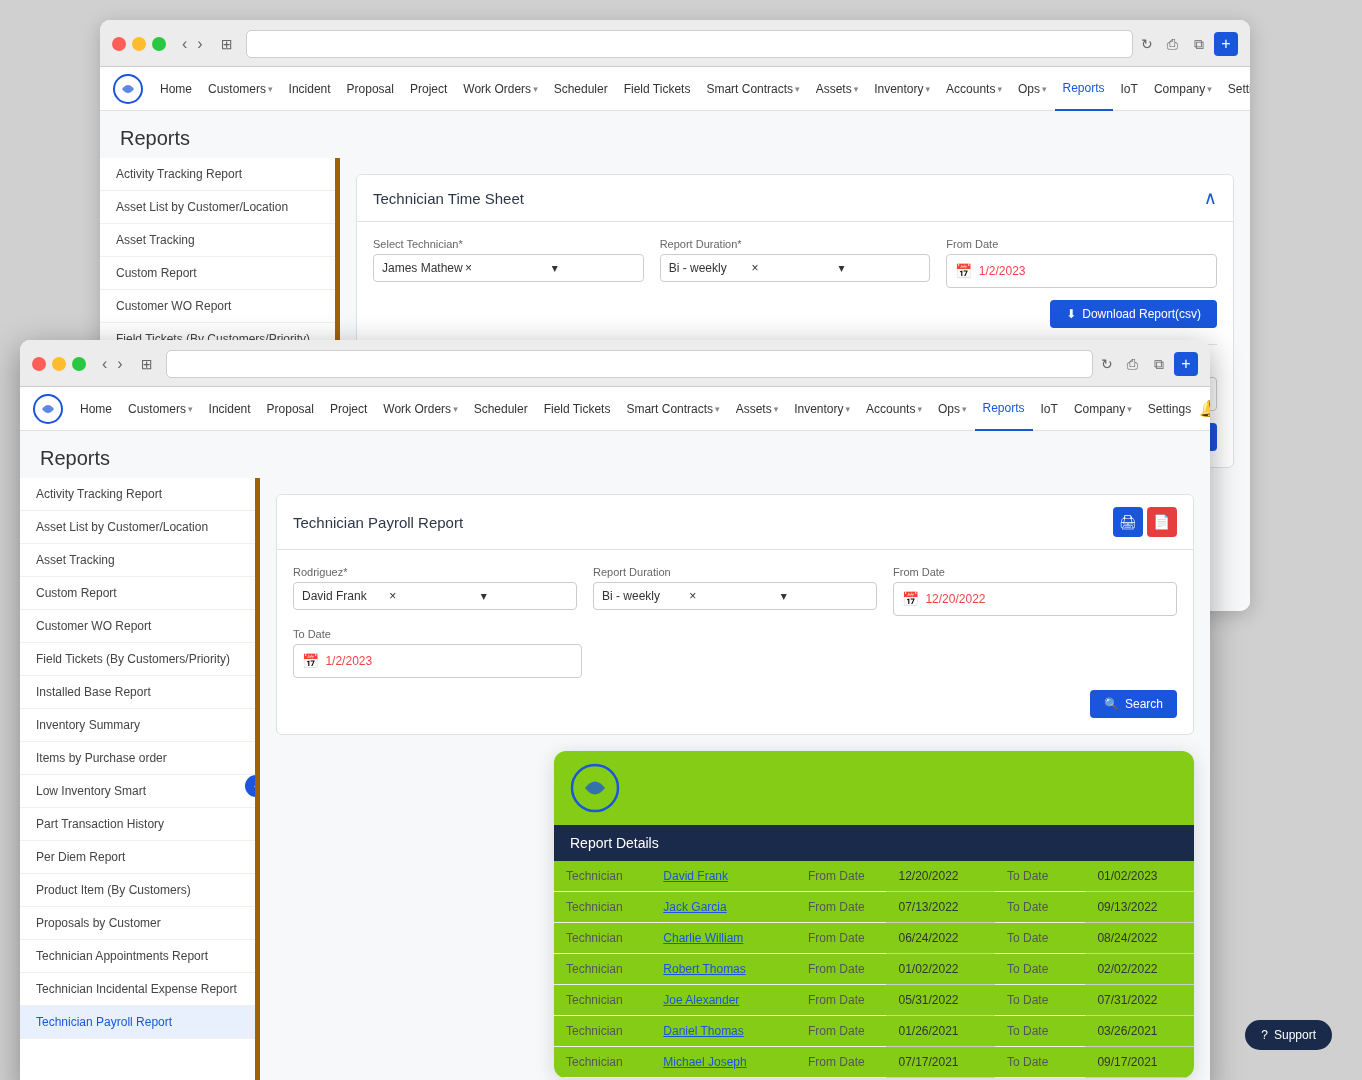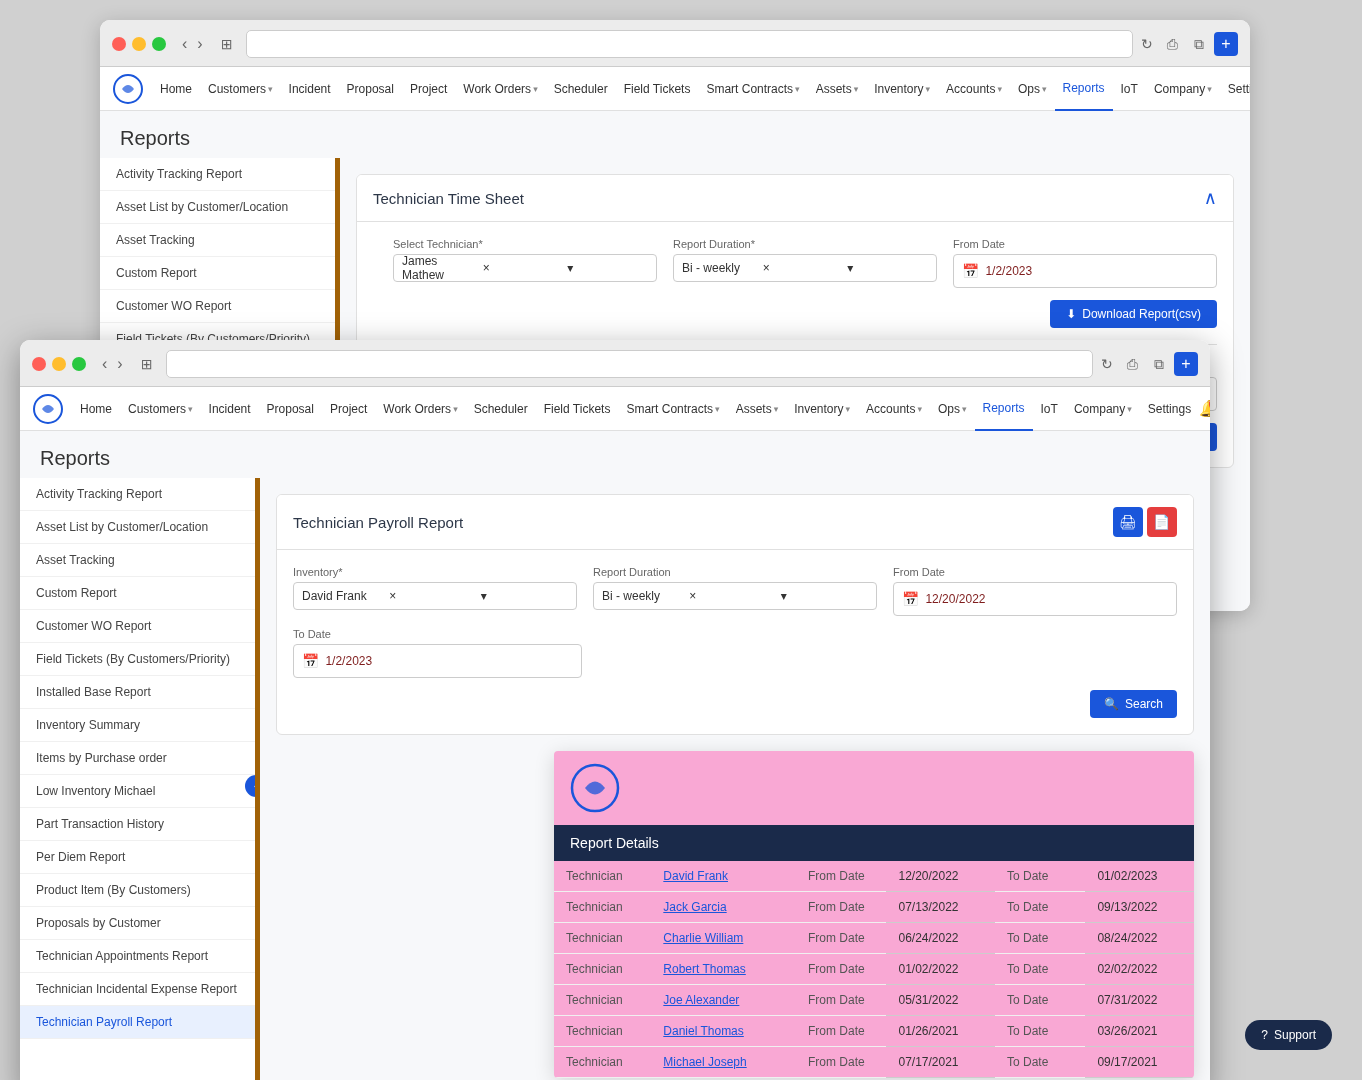--- a/index.html
+++ b/index.html
@@ -187,21 +187,20 @@
       color: #2d3748;
     }
 
     .report-card-body { padding: 16px; }
 
     .form-row {
       display: grid;
       grid-template-columns: 1fr 1fr 1fr;
       gap: 16px;
       margin-bottom: 12px;
-      margin-left: 20px;
     }
 
     .form-group label {
       display: block;
       font-size: 11px;
       color: #666;
       margin-bottom: 4px;
       font-weight: 500;
     }
 
@@ -239,21 +238,21 @@
       align-items: center;
       border: 1px solid #ccc;
       border-radius: 4px;
       background: #fff;
       height: 34px;
       padding: 0 8px;
       gap: 6px;
     }
 
     .date-wrapper .cal-icon { color: #1a56db; font-size: 14px; }
-    .date-wrapper span { font-size: 12px; color: #7f1d1d; }
+    .date-wrapper span { font-size: 12px; color: #ef4444; }
 
     .form-actions {
       display: flex;
       justify-content: flex-end;
       gap: 8px;
       margin-top: 8px;
     }
 
     .btn-primary {
       background: #1a56db;
@@ -284,22 +283,22 @@
     .collapse-btn {
       background: none;
       border: none;
       cursor: pointer;
       color: #1a56db;
       font-size: 18px;
     }
 
     
     .report-details-card {
-      background: #f9a8d4;
-      border-radius: 4px;
+      background: #84cc16;
+      border-radius: 12px;
       box-shadow: 0 4px 20px rgba(0,0,0,0.15);
       overflow: hidden;
     }
 
     .report-details-logo {
       padding: 12px 16px;
       display: flex;
       align-items: center;
     }
 
@@ -639,21 +638,21 @@
         <div class="sidebar sidebar-relative" style="position:relative;">
           <div class="sidebar-item">Activity Tracking Report</div>
           <div class="sidebar-item">Asset List by Customer/Location</div>
           <div class="sidebar-item">Asset Tracking</div>
           <div class="sidebar-item">Custom Report</div>
           <div class="sidebar-item">Customer WO Report</div>
           <div class="sidebar-item">Field Tickets (By Customers/Priority)</div>
           <div class="sidebar-item">Installed Base Report</div>
           <div class="sidebar-item">Inventory Summary</div>
           <div class="sidebar-item">Items by Purchase order</div>
-          <div class="sidebar-item">Low Inventory Michael</div>
+          <div class="sidebar-item">Low Inventory Smart</div>
           <div class="sidebar-item">Part Transaction History</div>
           <div class="sidebar-item">Per Diem Report</div>
           <div class="sidebar-item">Product Item (By Customers)</div>
           <div class="sidebar-item">Proposals by Customer</div>
           <div class="sidebar-item">Technician Appointments Report</div>
           <div class="sidebar-item">Technician Incidental Expense Report</div>
           <div class="sidebar-item active">Technician Payroll Report</div>
 
           <button style="position:absolute;top:50%;right:-12px;transform:translateY(-50%);background:#1a56db;border:none;border-radius:50%;width:22px;height:22px;cursor:pointer;color:white;font-size:12px;display:flex;align-items:center;justify-content:center;z-index:10;">‹</button>
         </div>
@@ -663,21 +662,21 @@
             <div class="report-card-header">
               <span class="report-card-title">Technician Payroll Report</span>
               <div class="icon-btn-group">
                 <button class="icon-btn icon-btn-blue">🖨</button>
                 <button class="icon-btn icon-btn-red">📄</button>
               </div>
             </div>
             <div class="report-card-body">
               <div style="display:grid;grid-template-columns:1fr 1fr 1fr;gap:16px;margin-bottom:12px;">
                 <div class="form-group">
-                  <label><span>Inventory*</span></label>
+                  <label><span>Rodriguez*</span></label>
                   <div class="select-wrapper">
                     <span>David Frank</span>
                     <span class="select-clear">×</span>
                     <span class="select-arrow">▾</span>
                   </div>
                 </div>
                 <div class="form-group">
                   <label><span>Report Duration</span></label>
                   <div class="select-wrapper">
                     <span>Bi - weekly</span>

